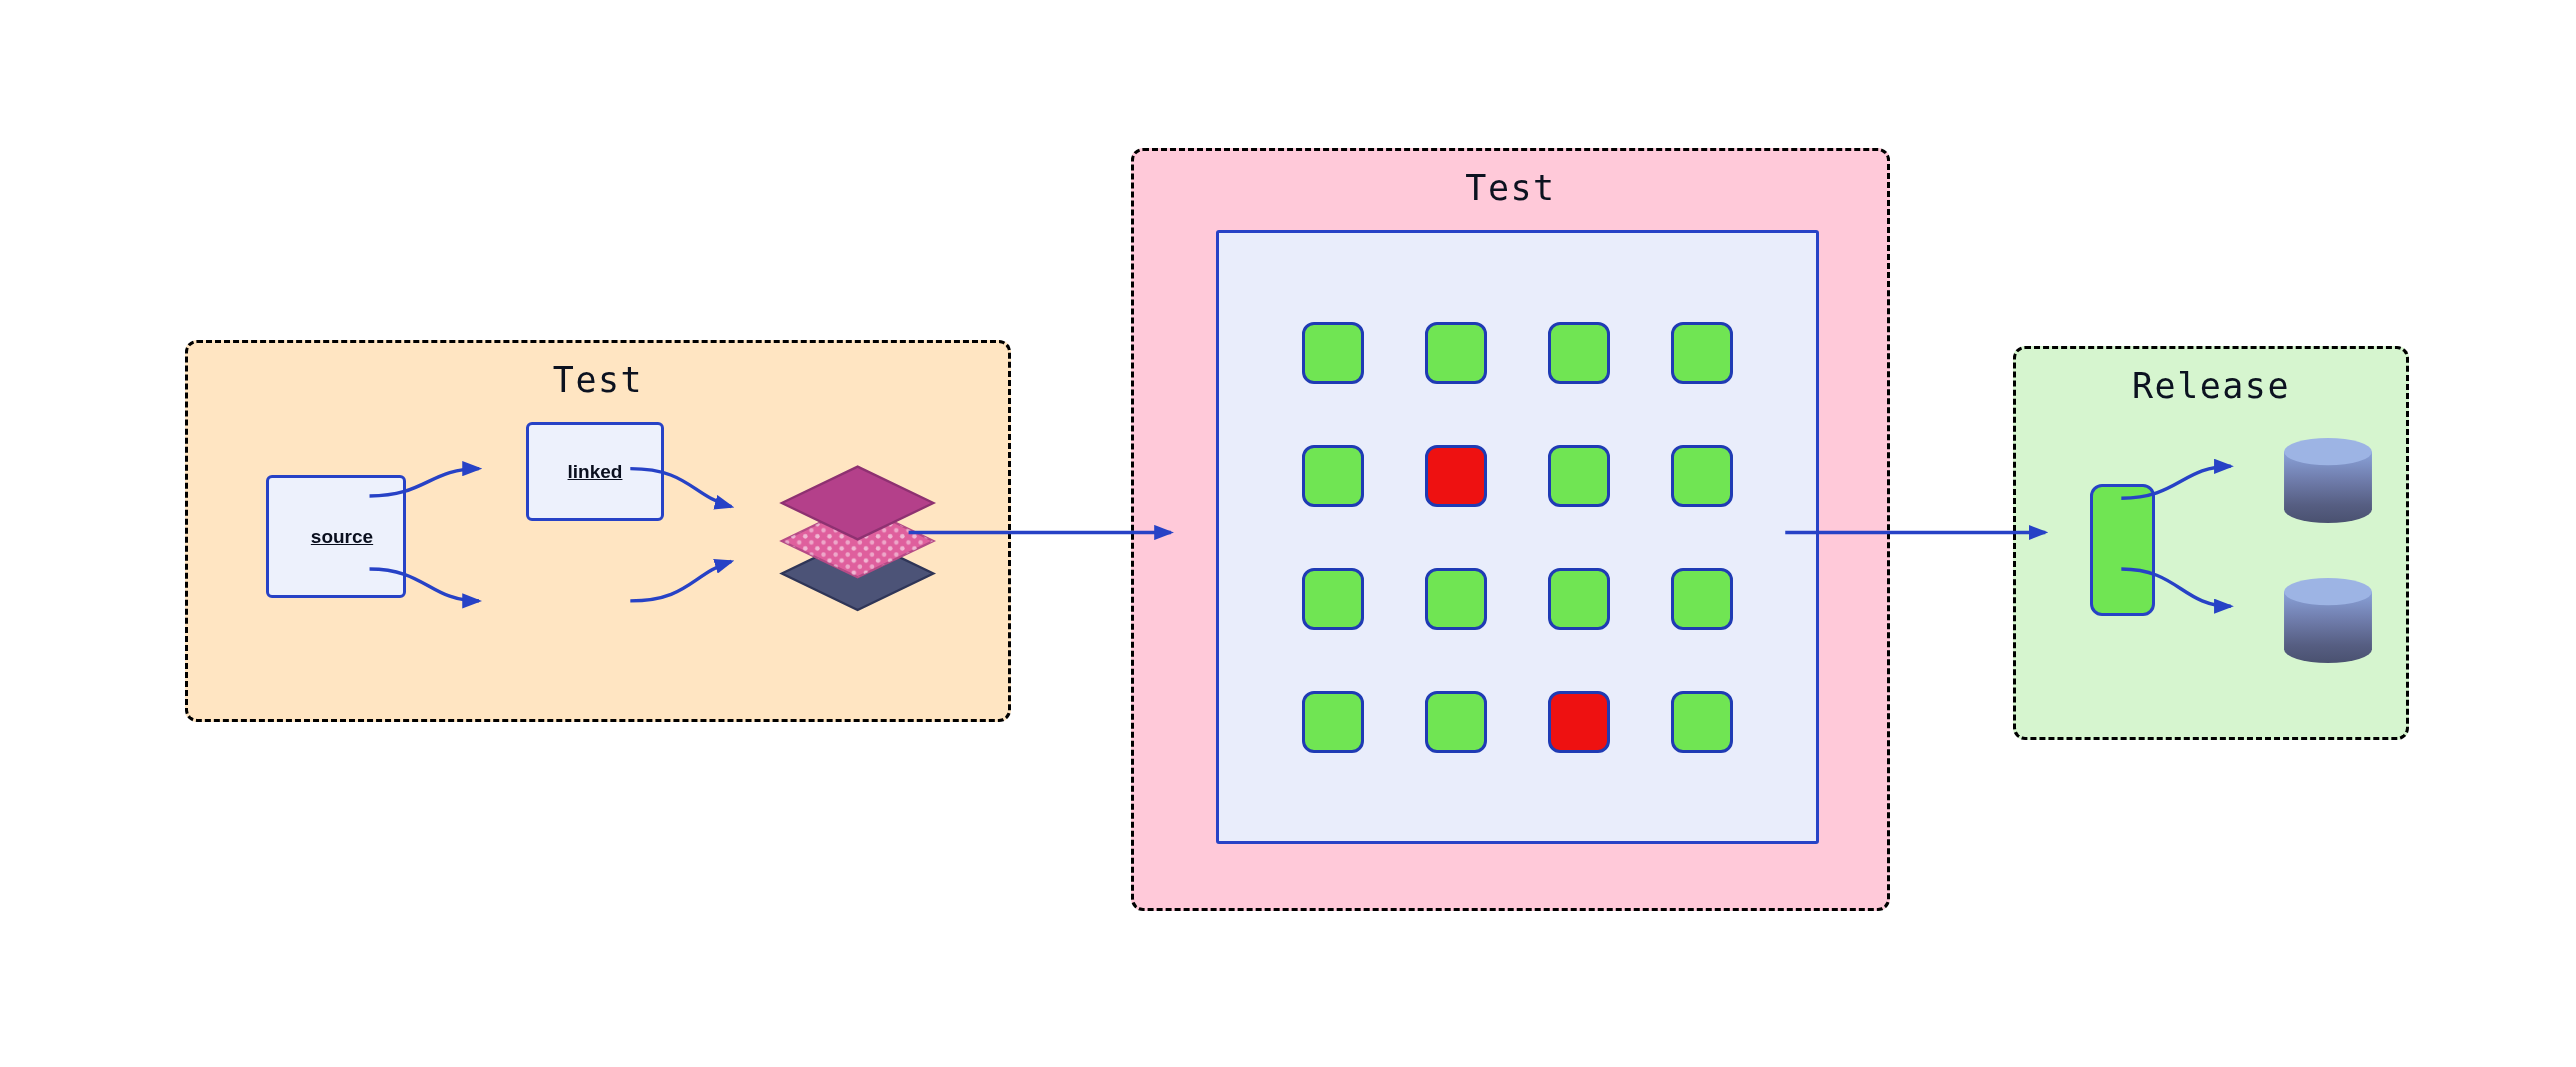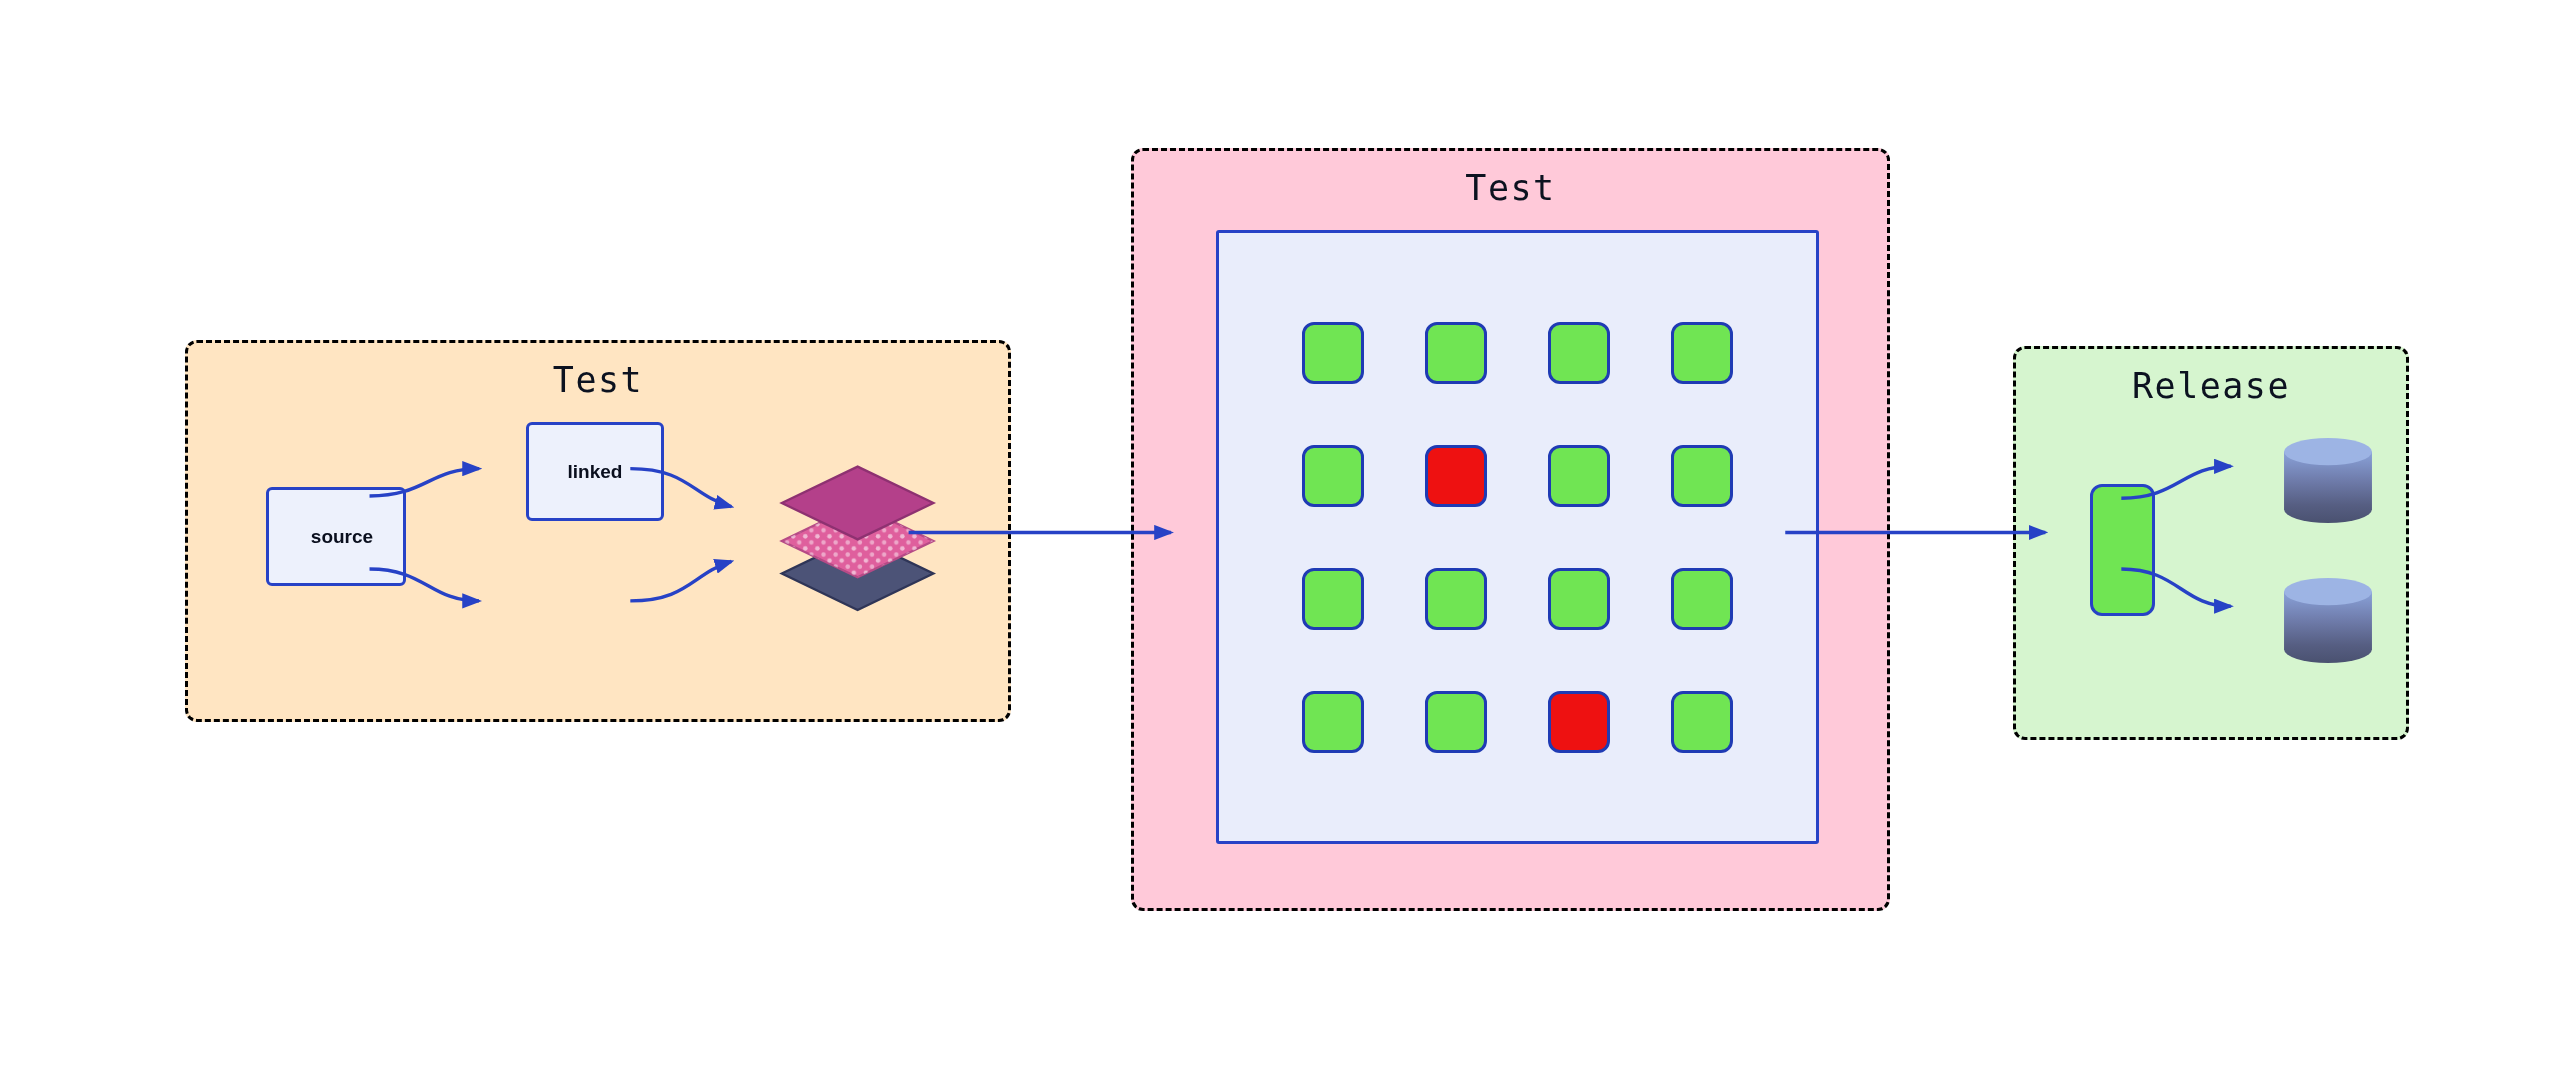--- a/index.html
+++ b/index.html
@@ -56,22 +56,23 @@
     position: absolute;
     background: var(--node-fill, #edf1fc);
     border: 3px solid var(--stroke-blue, #2742c6);
     border-radius: 6px;
     display: flex;
     align-items: center;
     justify-content: center;
     font-size: 19px;
     font-weight: 700;
     color: var(--label-color, #0a0f1e);
-  }
-  .node.source { left: 78px; top: 144px; width: 140px; height: 99px; padding-left: 12px; }
+    text-decoration: underline;
+  }
+  .node.source { left: 78px; top: 132px; width: 140px; height: 123px; padding-left: 12px; }
   .node.linked { left: 338px; top: 79px; width: 138px; height: 99px; }
   .node.assets { left: 338px; top: 211px; width: 138px; height: 99px; }
 
   .layers { position: absolute; left: 590px; top: 105px; }
   .layer-bottom { fill: var(--layer-bottom, #4c5377); stroke: #2f3557; stroke-width: 3; }
   .layer-mid    { fill: var(--layer-mid, #df5f9d);    stroke: #b64a86; stroke-width: 3; }
   .layer-top    { fill: var(--layer-top, #b4408a);    stroke: #8e3171; stroke-width: 3; }
 
   
   .test-panel {

